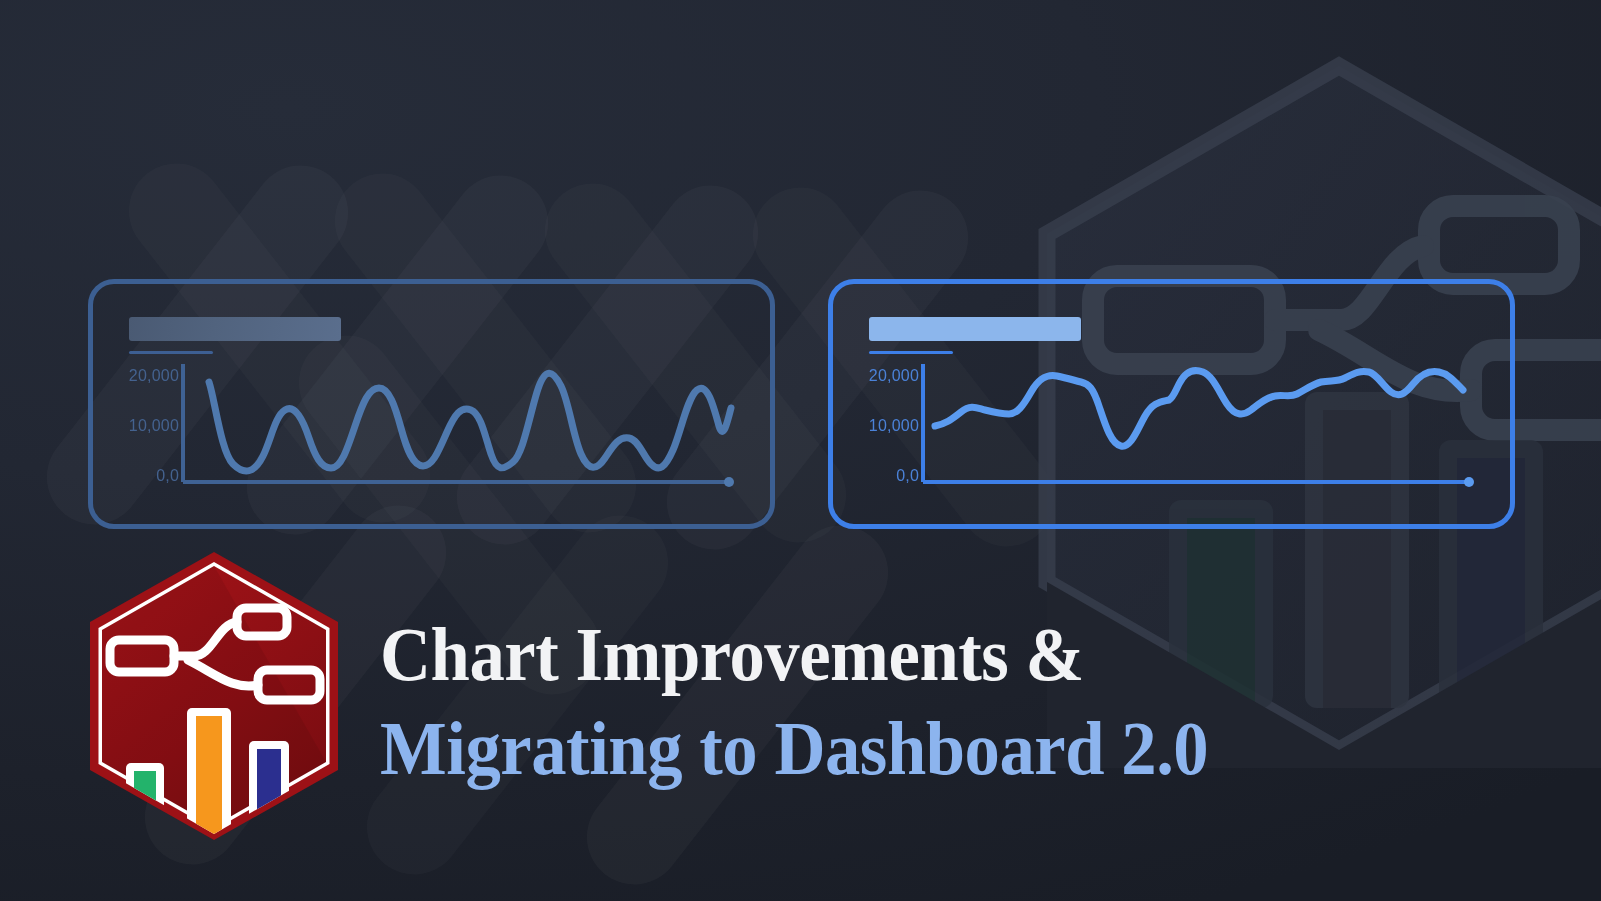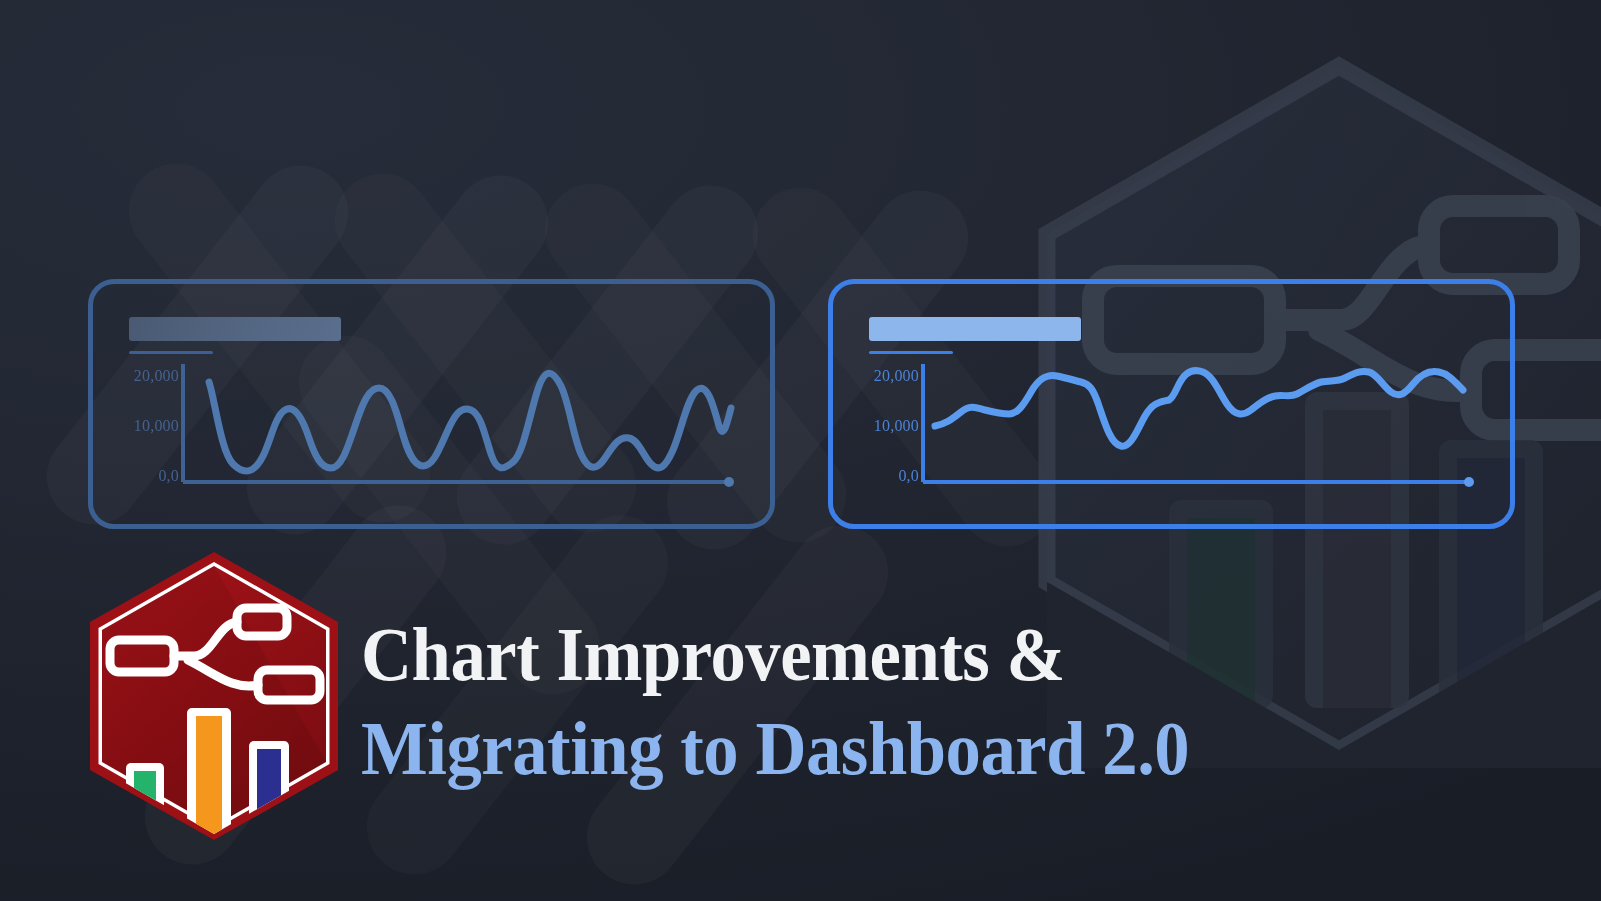--- a/index.html
+++ b/index.html
@@ -27,30 +27,30 @@
   .card-title{position:absolute;height:24px;border-radius:3px;}
   .card-left .card-title{left:36px;top:33px;width:212px;
     background:linear-gradient(90deg,#4b5a72 0%,#5e7characterless 0%,#52637d 45%,#5c7characterless 0%,#5a6e8c 100%);}
   .card-left .card-title{background:linear-gradient(100deg,#4a5a73 0%,#536泥 0%,#526explode 0%,#51637e 40%,#5d7characterless 0%,#5a6e8d 100%);}
   .card-left .card-title{background:linear-gradient(100deg,#4a5a73 0%,#51637e 40%,#5a6e8d 100%);}
   .card-right .card-title{left:36px;top:33px;width:212px;background:#8cb6ec;}
   .card-underline{position:absolute;left:36px;top:67px;height:3px;width:84px;border-radius:2px;}
   .card-left .card-underline{background:#3d5f93;}
   .card-right .card-underline{background:#3d7fe8;}
   .axis-labels{position:absolute;left:20px;top:84px;width:66px;text-align:right;
-    font-family:Liberation Serif, serif;font-size:16px;letter-spacing:.2px;}
+    font-family:Liberation Sans, sans-serif;font-size:16px;letter-spacing:.2px;}
   .axis-labels div{height:50px;line-height:16px;}
   .card-left .axis-labels{color:#44628f;}
   .card-right .axis-labels{color:#4b82d8;}
   .plot{position:absolute;left:88px;top:80px;width:560px;height:122px;}
   .plot svg{display:block;overflow:visible;}
   
   .logo{position:absolute;left:82px;top:548px;width:264px;height:296px;}
   
-  .headline{position:absolute;left:361px;top:607px;width:1120px;}
+  .headline{position:absolute;left:380px;top:607px;width:1120px;}
   .headline div{
     font-family:"Liberation Serif",serif;font-weight:700;
     font-size:76px;line-height:94px;letter-spacing:-0.5px;
     transform:scaleX(0.93);transform-origin:left center;white-space:nowrap;
   }
   .hl-1{color:#f2f3f5;}
   .hl-2{color:#8cb4ee;}
 </style>
 </head>
 <body>

